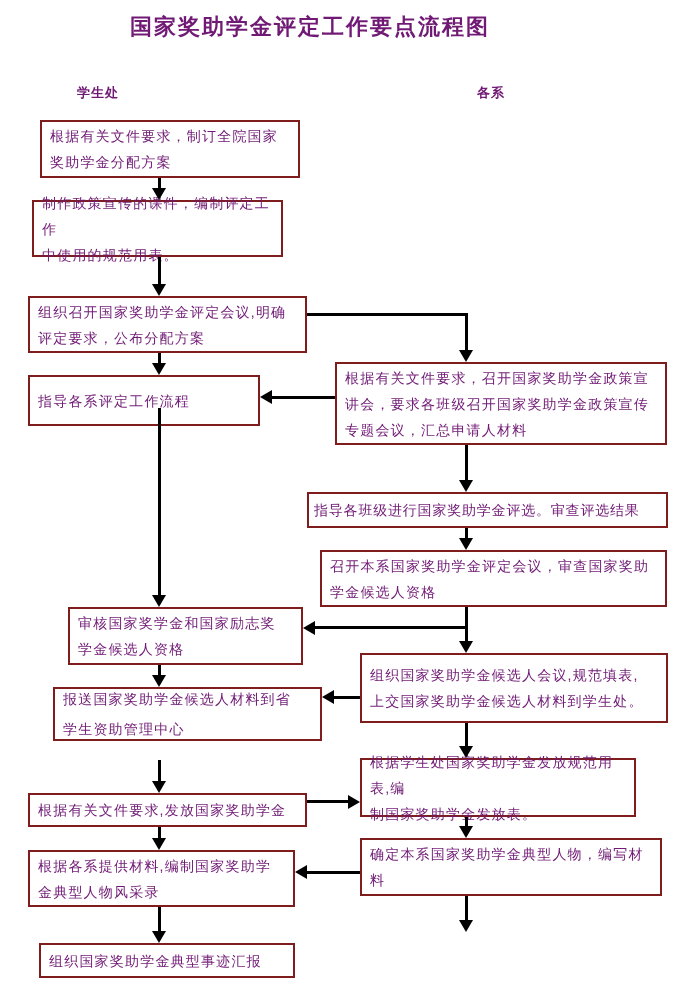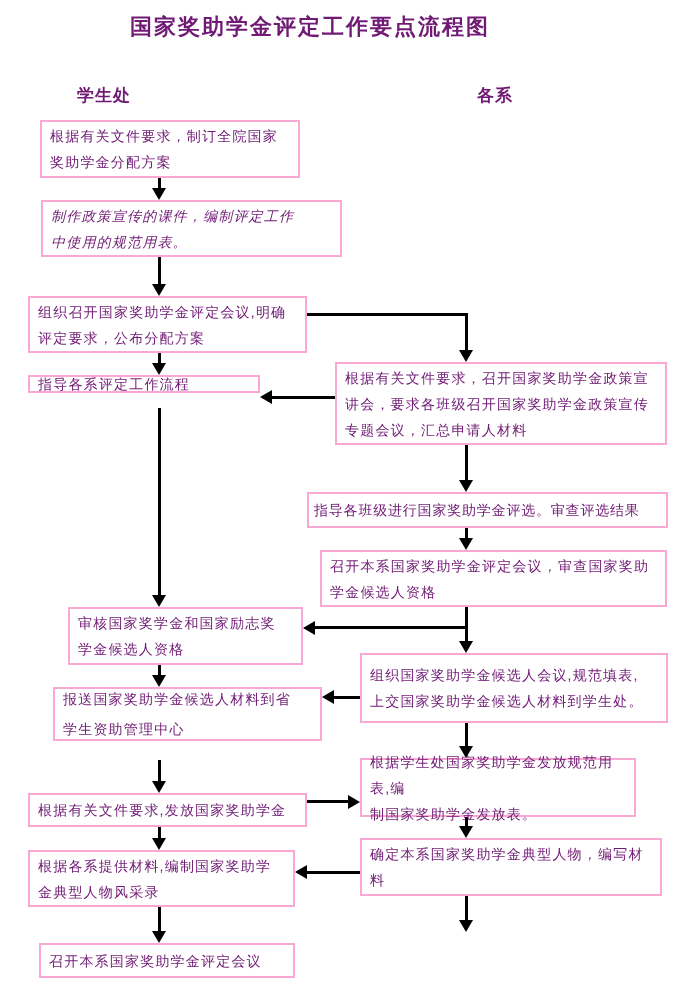--- a/index.html
+++ b/index.html
@@ -15,29 +15,29 @@
   .title {
     position: absolute;
     left: 0; top: 12px; width: 620px;
     text-align: center;
     font-size: 22px;
     font-weight: bold;
     letter-spacing: 2px;
   }
   .lane-label {
     position: absolute;
-    font-size: 17px;
+    font-size: 13px;
     font-weight: bold;
     letter-spacing: 1px;
   }
   .node {
     position: absolute;
     box-sizing: border-box;
     background: #ffffff;
-    border: 2px solid #f9a8d4;
+    border: 2px solid #7f1d1d;
     display: flex;
     align-items: center;
     padding: 2px 4px 2px 8px;
     font-size: 14px;
     line-height: 26px;
     letter-spacing: 1.2px;
     white-space: pre-wrap;
   }
   .lh-wide { line-height: 30px; }
   .shaft-v { position: absolute; width: 3px; background: #000000; }
@@ -65,33 +65,33 @@
 <body>
 
 <div id="canvas">
 
   <div class="title">国家奖助学金评定工作要点流程图</div>
   <div class="lane-label" style="left:77px; top:84px;">学生处</div>
   <div class="lane-label" style="left:477px; top:84px;">各系</div>
 
   <div class="node" style="left:40px; top:120px; width:260px; height:58px;">根据有关文件要求，制订全院国家
 奖助学金分配方案</div>
-  <div class="node" style="left:41px; top:200px; width:301px; height:57px;font-style:italic;">制作政策宣传的课件，编制评定工作
+  <div class="node" style="left:32px; top:200px; width:251px; height:57px;">制作政策宣传的课件，编制评定工作
 中使用的规范用表。</div>
   <div class="node" style="left:28px; top:296px; width:279px; height:57px;">组织召开国家奖助学金评定会议,明确
 评定要求，公布分配方案</div>
-  <div class="node" style="left:28px; top:375px; width:232px; height:18px;">指导各系评定工作流程</div>
+  <div class="node" style="left:28px; top:375px; width:232px; height:51px;">指导各系评定工作流程</div>
   <div class="node" style="left:68px; top:607px; width:235px; height:58px;">审核国家奖学金和国家励志奖
 学金候选人资格</div>
   <div class="node lh-wide" style="left:53px; top:687px; width:269px; height:54px;">报送国家奖助学金候选人材料到省
 学生资助管理中心</div>
   <div class="node" style="left:28px; top:793px; width:279px; height:34px;">根据有关文件要求,发放国家奖助学金</div>
   <div class="node" style="left:28px; top:850px; width:267px; height:57px;">根据各系提供材料,编制国家奖助学
 金典型人物风采录</div>
-  <div class="node" style="left:39px; top:943px; width:256px; height:35px;">召开本系国家奖助学金评定会议</div>
+  <div class="node" style="left:39px; top:943px; width:256px; height:35px;">组织国家奖助学金典型事迹汇报</div>
 
   <div class="node" style="left:335px; top:362px; width:332px; height:83px;">根据有关文件要求，召开国家奖助学金政策宣
 讲会，要求各班级召开国家奖助学金政策宣传
 专题会议，汇总申请人材料</div>
   <div class="node" style="left:307px; top:492px; width:361px; height:36px; padding-left:5px; letter-spacing:0.8px;">指导各班级进行国家奖助学金评选。审查评选结果</div>
   <div class="node" style="left:320px; top:550px; width:347px; height:57px;">召开本系国家奖助学金评定会议，审查国家奖助
 学金候选人资格</div>
   <div class="node" style="left:360px; top:653px; width:308px; height:70px;">组织国家奖助学金候选人会议,规范填表,
 上交国家奖助学金候选人材料到学生处。</div>
   <div class="node" style="left:360px; top:758px; width:276px; height:59px;">根据学生处国家奖助学金发放规范用表,编

